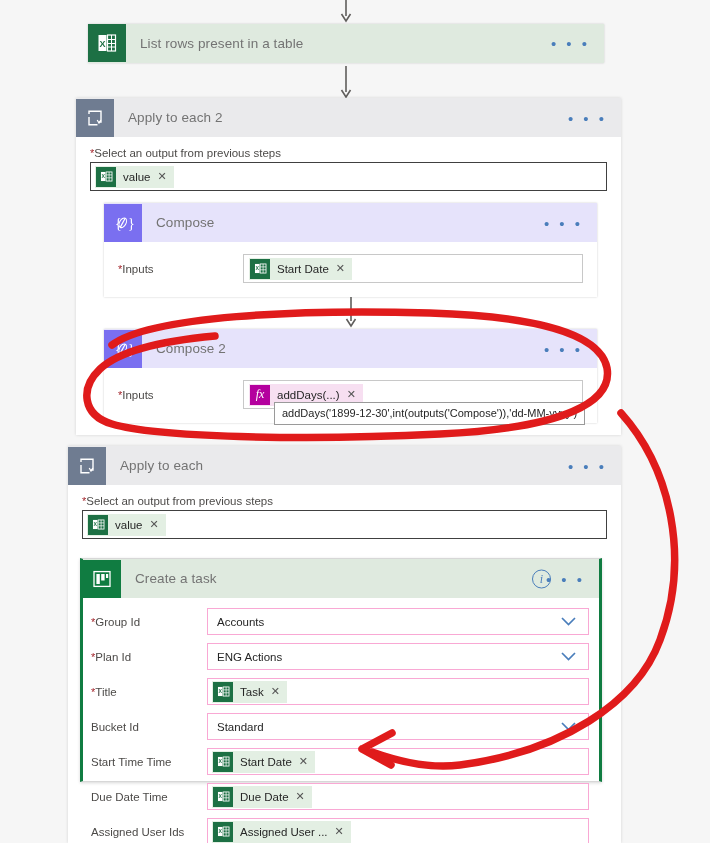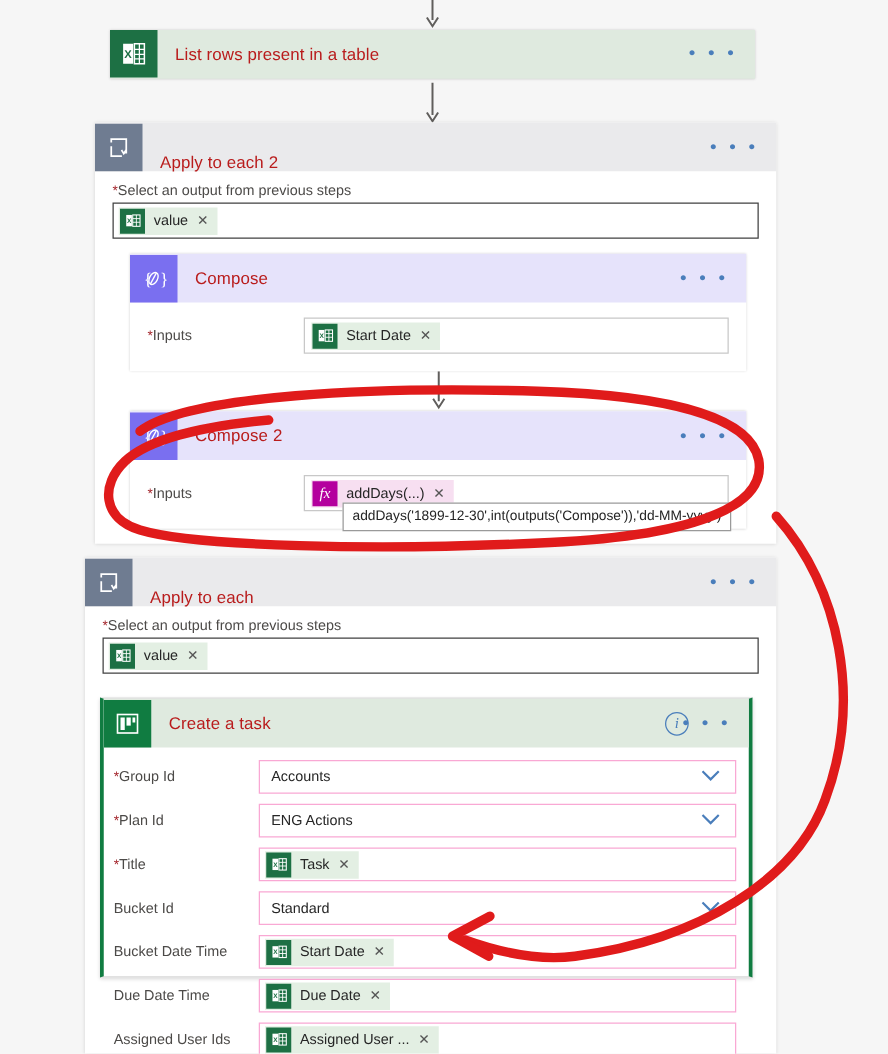--- a/index.html
+++ b/index.html
@@ -23,21 +23,21 @@
     height: 38px;
     position: relative;
   }
   .card-icon {
     width: 38px; height: 38px;
     flex: 0 0 38px;
     display: flex; align-items: center; justify-content: center;
   }
   .card-title {
     font-size: 13.5px;
-    color: #b91c1c;
+    color: #737373;
     padding-left: 14px;
     letter-spacing: .1px;
     white-space: nowrap;
   }
   .ellipsis {
     position: absolute;
     right: 14px; top: 50%;
     transform: translateY(-50%);
     letter-spacing: 3px;
     font-size: 15px;
@@ -65,21 +65,20 @@
 
   
   .ate-wrap {
     position: absolute;
     background: #ffffff;
     box-shadow: 0 0 3px rgba(0,0,0,.14);
   }
   .ate-header {
     background: #eaeaec;
     height: 39px;
-    align-items: flex-end;
   }
   .ate-header .card-icon { background: #6f7c91; }
   .ate-body { padding: 10px 14px 0 14px; }
 
   .field-label {
     font-size: 11.5px;
     color: #4c4a48;
     margin-bottom: 3px;
     white-space: nowrap;
   }
@@ -477,21 +476,21 @@
         <div class="p-row">
           <div class="lbl"><span>Bucket Id</span></div>
           <div class="ctrl">
             <span>Standard</span>
             <span class="chev"><svg width="15" height="9" viewBox="0 0 15 9">
                 <path d="M1 1 L7.5 7.5 L14 1" fill="none" stroke="#4a7ebb" stroke-width="1.7"></path>
               </svg></span>
           </div>
         </div>
         <div class="p-row">
-          <div class="lbl"><span>Bucket Date Time</span></div>
+          <div class="lbl"><span>Start Time Time</span></div>
           <div class="ctrl tokcell">
             <span class="token">
               <span class="tok-ic">
                 <svg width="13" height="13" viewBox="0 0 20 20">
                   <rect x="1.5" y="3" width="7" height="14" fill="#fff"></rect>
                   <text x="5" y="13" font-size="8" font-family="Liberation Sans, sans-serif" font-weight="bold" fill="#1d7044" text-anchor="middle">X</text>
                   <rect x="9.5" y="3" width="9" height="14" fill="none" stroke="#fff" stroke-width="1.3"></rect>
                   <line x1="9.5" y1="7.5" x2="18.5" y2="7.5" stroke="#fff" stroke-width="1.1"></line>
                   <line x1="9.5" y1="12" x2="18.5" y2="12" stroke="#fff" stroke-width="1.1"></line>
                   <line x1="14" y1="3" x2="14" y2="17" stroke="#fff" stroke-width="1.1"></line>

